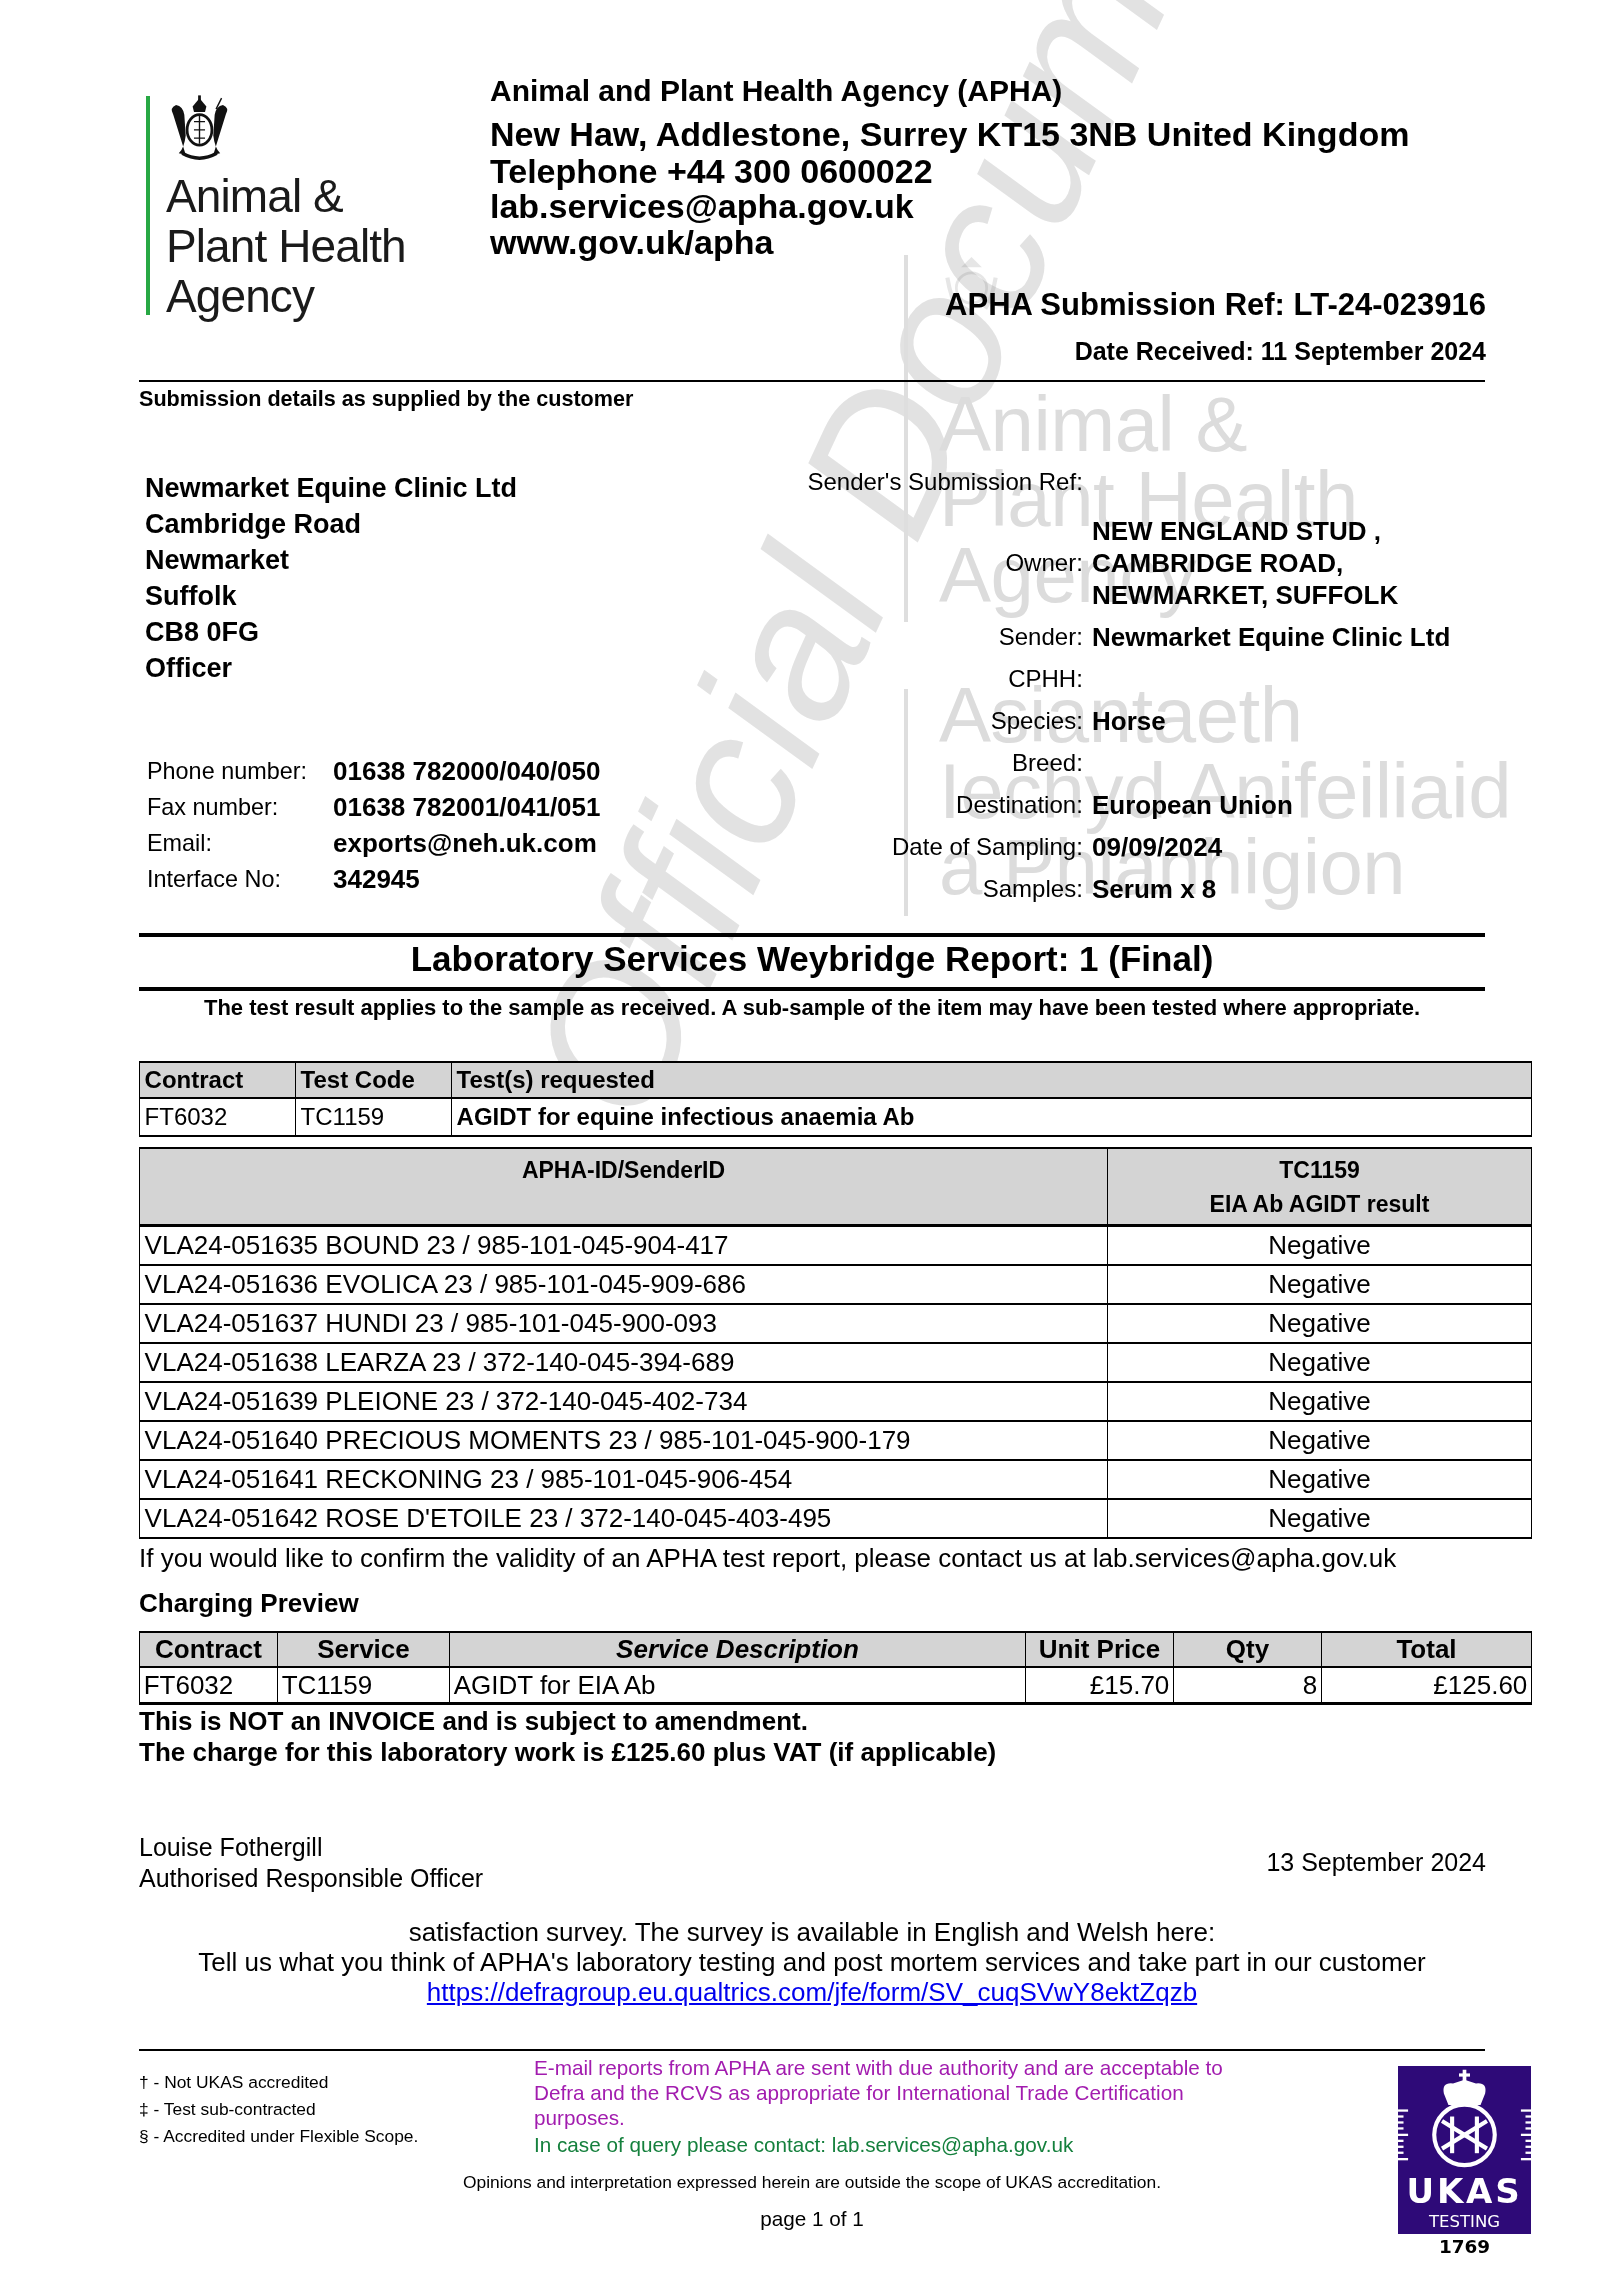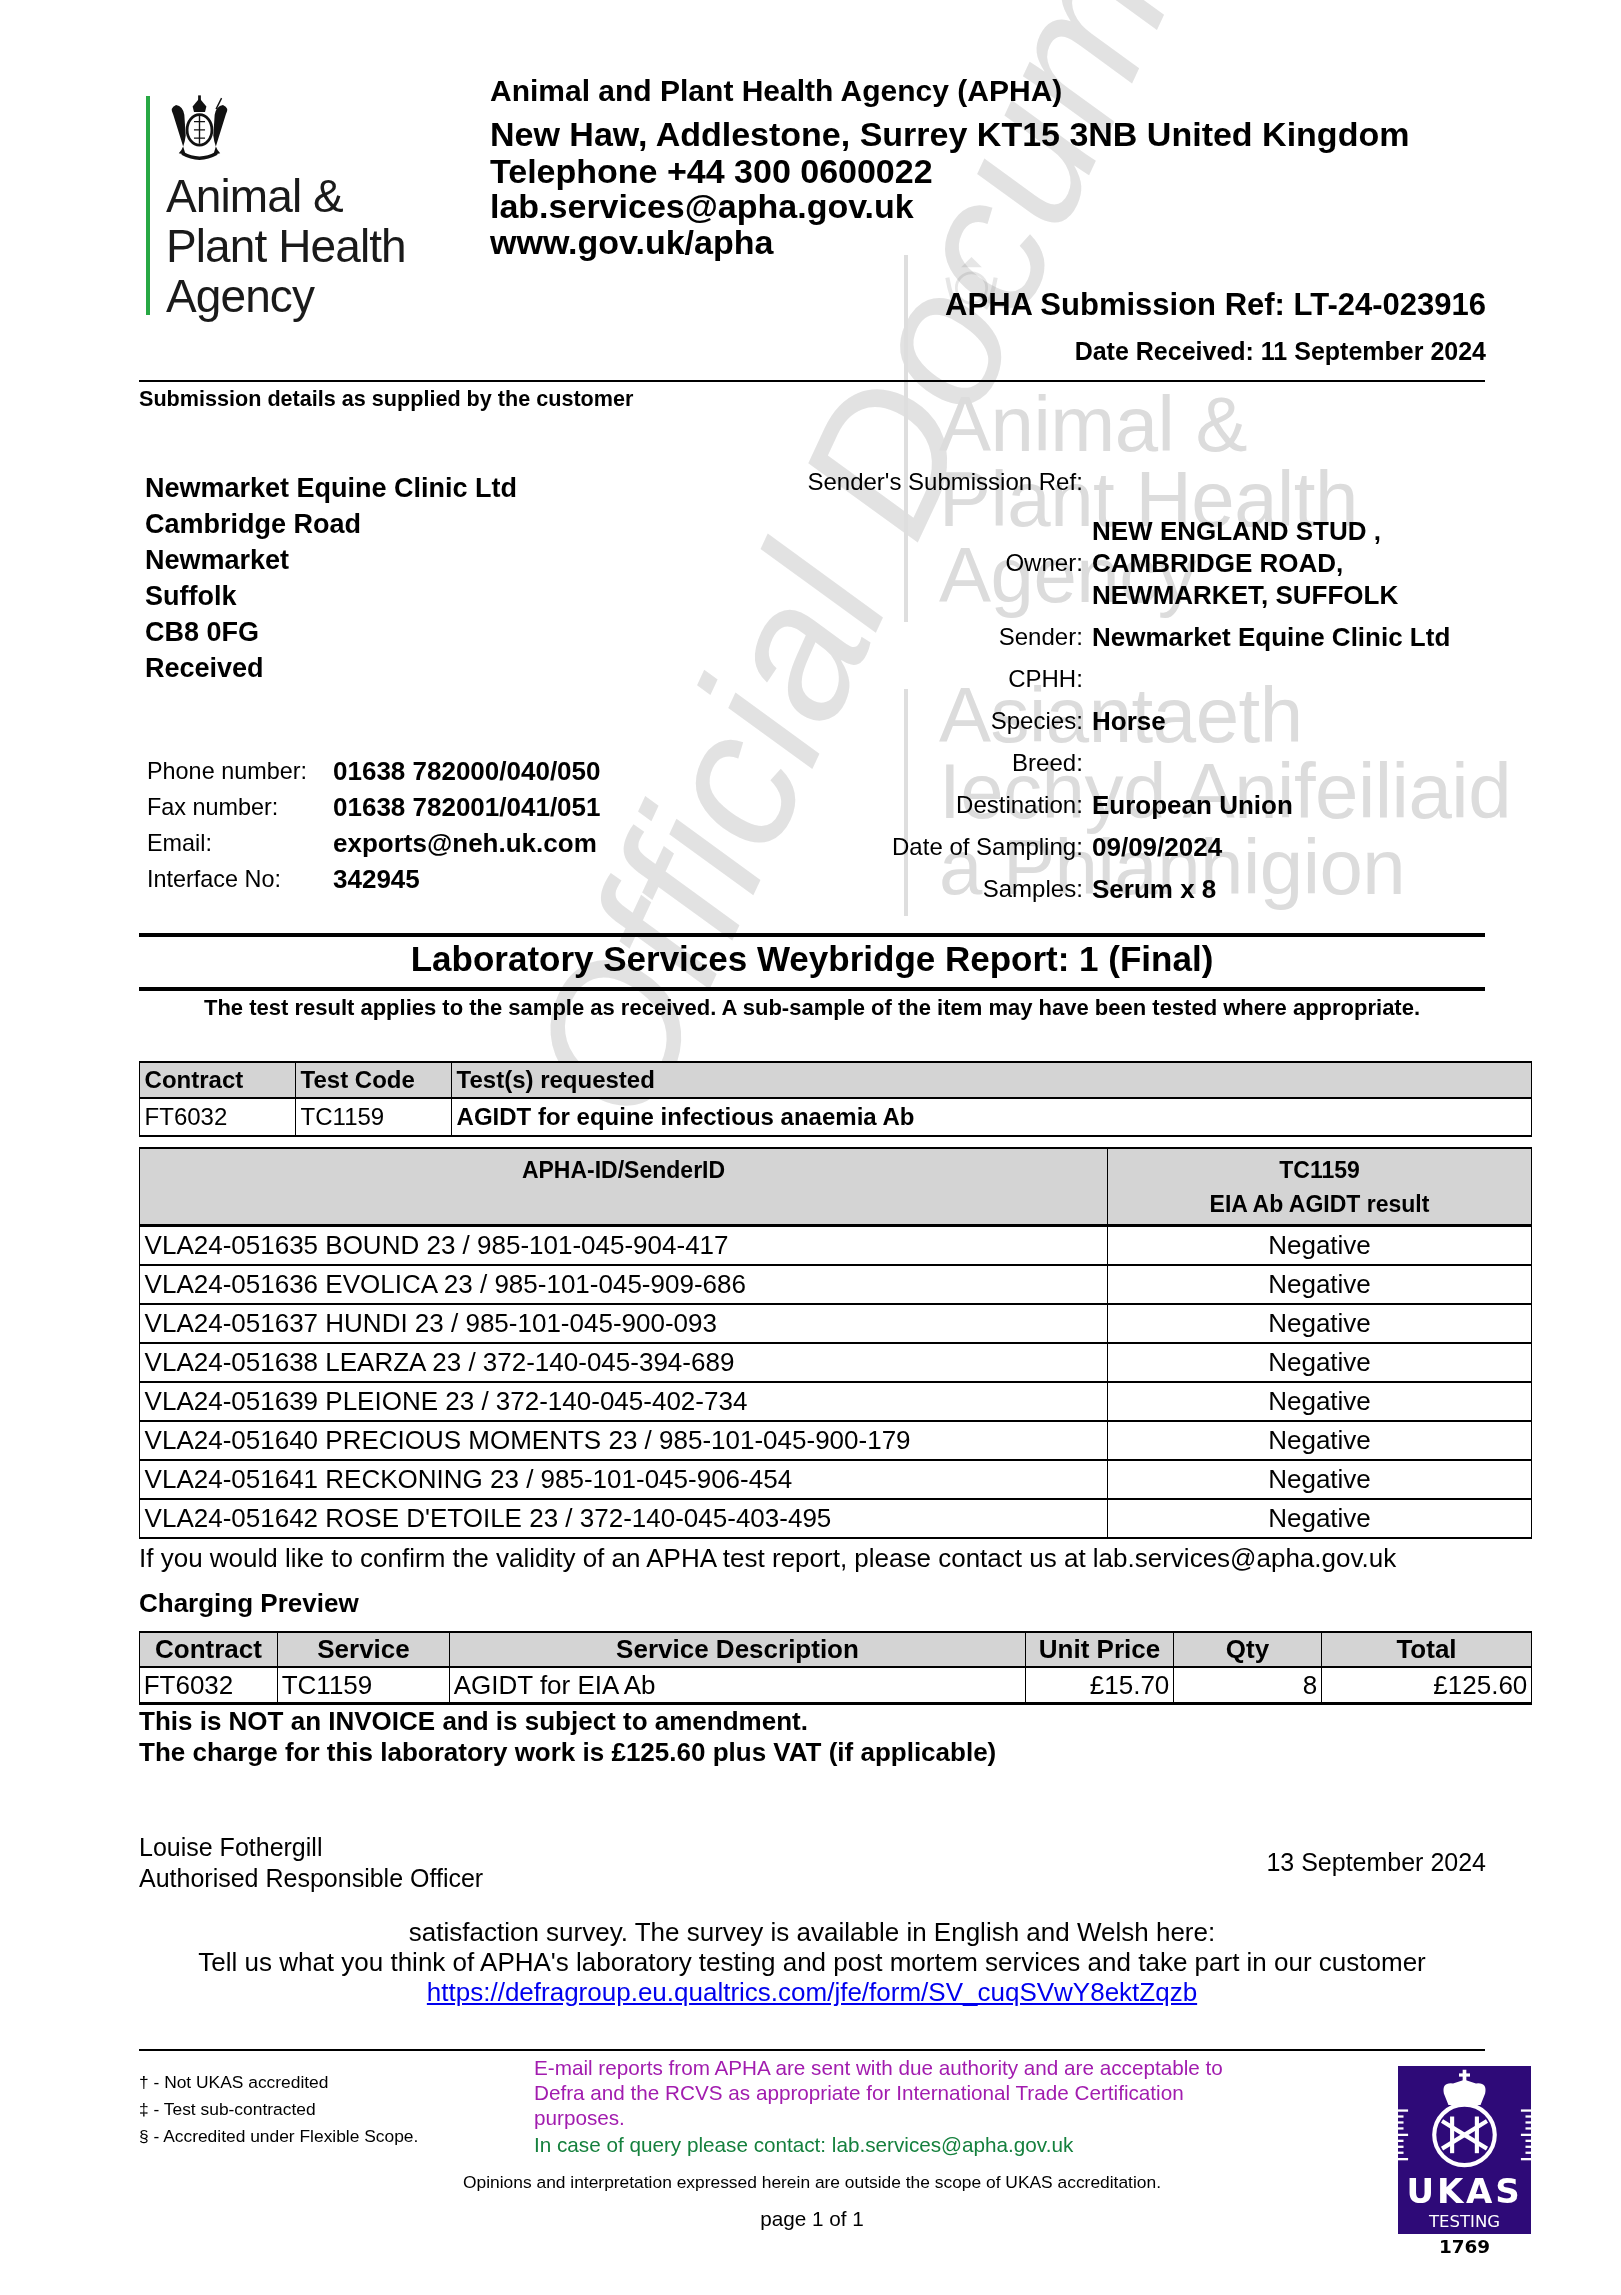--- a/index.html
+++ b/index.html
@@ -126,21 +126,21 @@
 <div class="abs date-rec">Date Received: 11 September 2024</div>
 <div class="abs hr" style="left:139px; top:380px; width:1346px; height:2.3px;"></div>
 <div class="abs sec-title">Submission details as supplied by the customer</div>
 
 <div class="abs addr">
   <div>Newmarket Equine Clinic Ltd</div>
   <div>Cambridge Road</div>
   <div>Newmarket</div>
   <div>Suffolk</div>
   <div>CB8 0FG</div>
-  <div>Received</div>
+  <div>Officer</div>
 </div>
 
 <div class="abs contact-grid">
   <div class="contact-row">
     <span class="contact-label">Phone number:</span>
     <span class="contact-val">01638 782000/040/050</span>
   </div>
   <div class="contact-row">
     <span class="contact-label">Fax number:</span>
     <span class="contact-val">01638 782001/041/051</span>
@@ -267,21 +267,21 @@
 </table>
 
 <div class="abs validity">If you would like to confirm the validity of an APHA test report, please contact us at lab.services@apha.gov.uk</div>
 
 <div class="abs charging-title">Charging Preview</div>
 <table class="t3">
   <thead>
     <tr>
       <th style="width:138px;">Contract</th>
       <th style="width:172px;">Service</th>
-      <th style="width:576px;">Service Description</th>
+      <th style="width:576px;font-style:italic;">Service Description</th>
       <th style="width:148px;">Unit Price</th>
       <th style="width:148px;">Qty</th>
       <th>Total</th>
     </tr>
   </thead>
   <tbody>
     <tr>
       <td>FT6032</td>
       <td>TC1159</td>
       <td>AGIDT for EIA Ab</td>

